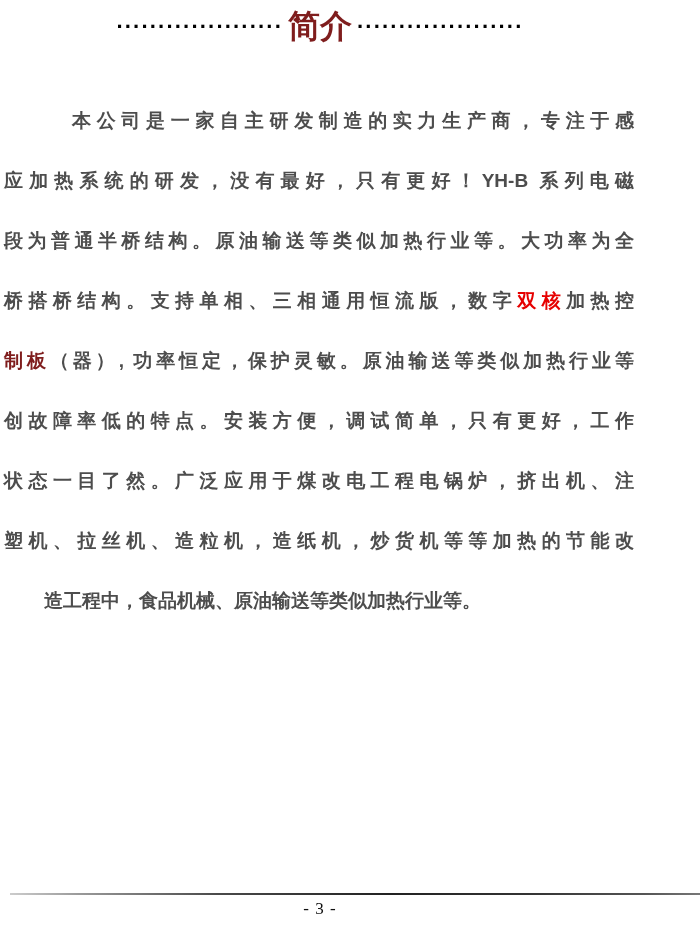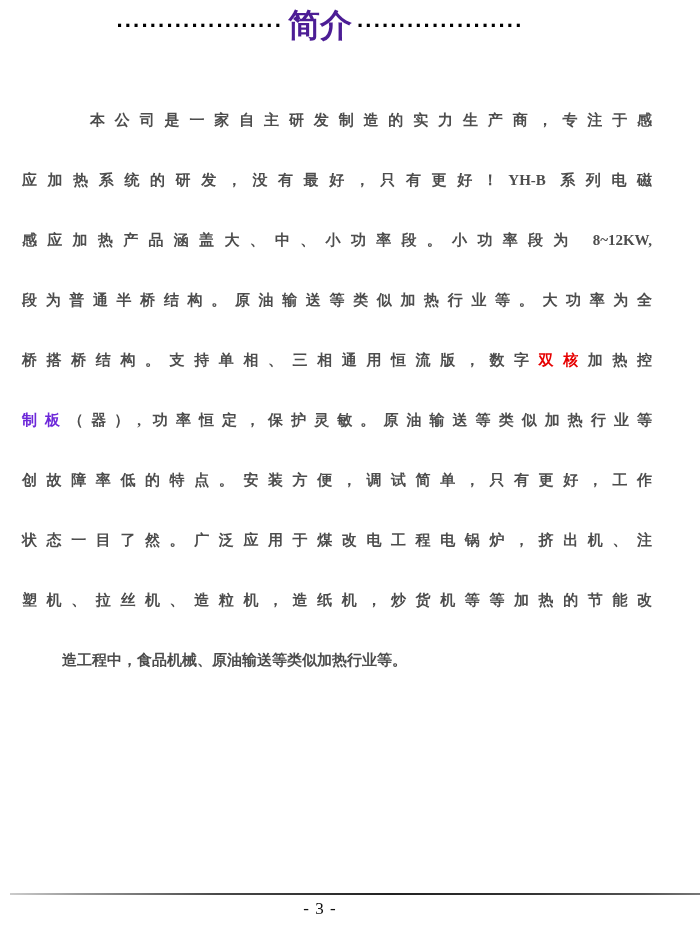--- a/index.html
+++ b/index.html
@@ -26,56 +26,55 @@
     white-space: nowrap;
   }
   .title-dots {
     font-size: 22px;
     letter-spacing: 1px;
     font-weight: 700;
     color: #000000;
     vertical-align: 3px;
   }
   .title-text {
-    font-family: Liberation Mono, monospace;
+    font-family: Liberation Serif, serif;
     font-weight: 700;
     font-size: 32px;
-    color: #4c1d95;
+    color: #7f1d1d;
     padding: 0 5px;
   }
   
   .body-block {
     margin-top: 38px;
-    padding-left: 22px;
+    padding-left: 4px;
     width: 630px;
-    font-size: 15px;
+    font-size: 19px;
     font-weight: 700;
     color: #4d4d4d;
     word-break: keep-all;
-    font-family: Liberation Serif, serif;
   }
   .line {
     height: 60px;
     line-height: 60px;
     text-align: justify;
     text-align-last: justify;
   }
   .line.first {
     text-indent: 68px;
   }
   .line.last {
     text-align-last: left;
     margin-left: 40px;
   }
   .seg-red {
     color: #e60000;
     margin-top: 44px;
   }
   .seg-black {
-    color: #6d28d9;
+    color: #7f1d1d;
   }
   .seg-light {
     font-weight: 400;
     color: #5a5a5a;
   }
   
   .footer-rule {
     position: absolute;
     left: 10px;
     right: 0;
@@ -107,23 +106,20 @@
   </div>
 
   <div class="body-block">
     <div class="line first">
       <span>本公司是一家自主研发制造的实力生产商，专注于感</span>
     </div>
     <div class="line">
       <span>应加热系统的研发，没有最好，只有更好！YH-B 系列电磁</span>
     </div>
     <div class="line">
-      <span>感应加热产品涵盖大、中、小功率段。小功率段为 8~12KW,</span>
-    </div>
-    <div class="line">
       <span>段为普通半桥结构。原油输送等类似加热行业等。大功率为全</span>
     </div>
     <div class="line">
       <span>桥搭桥结构。支持单相、三相通用恒流版，数字</span><span class="seg-red">双核</span><span>加热控</span>
     </div>
     <div class="line">
       <span class="seg-black">制板</span><span>（器）, 功率恒定，保护灵敏。原油输送等类似加热行业等</span>
     </div>
     <div class="line">
       <span>创故障率低的特点。安装方便，调试简单，只有更好，工作</span>

